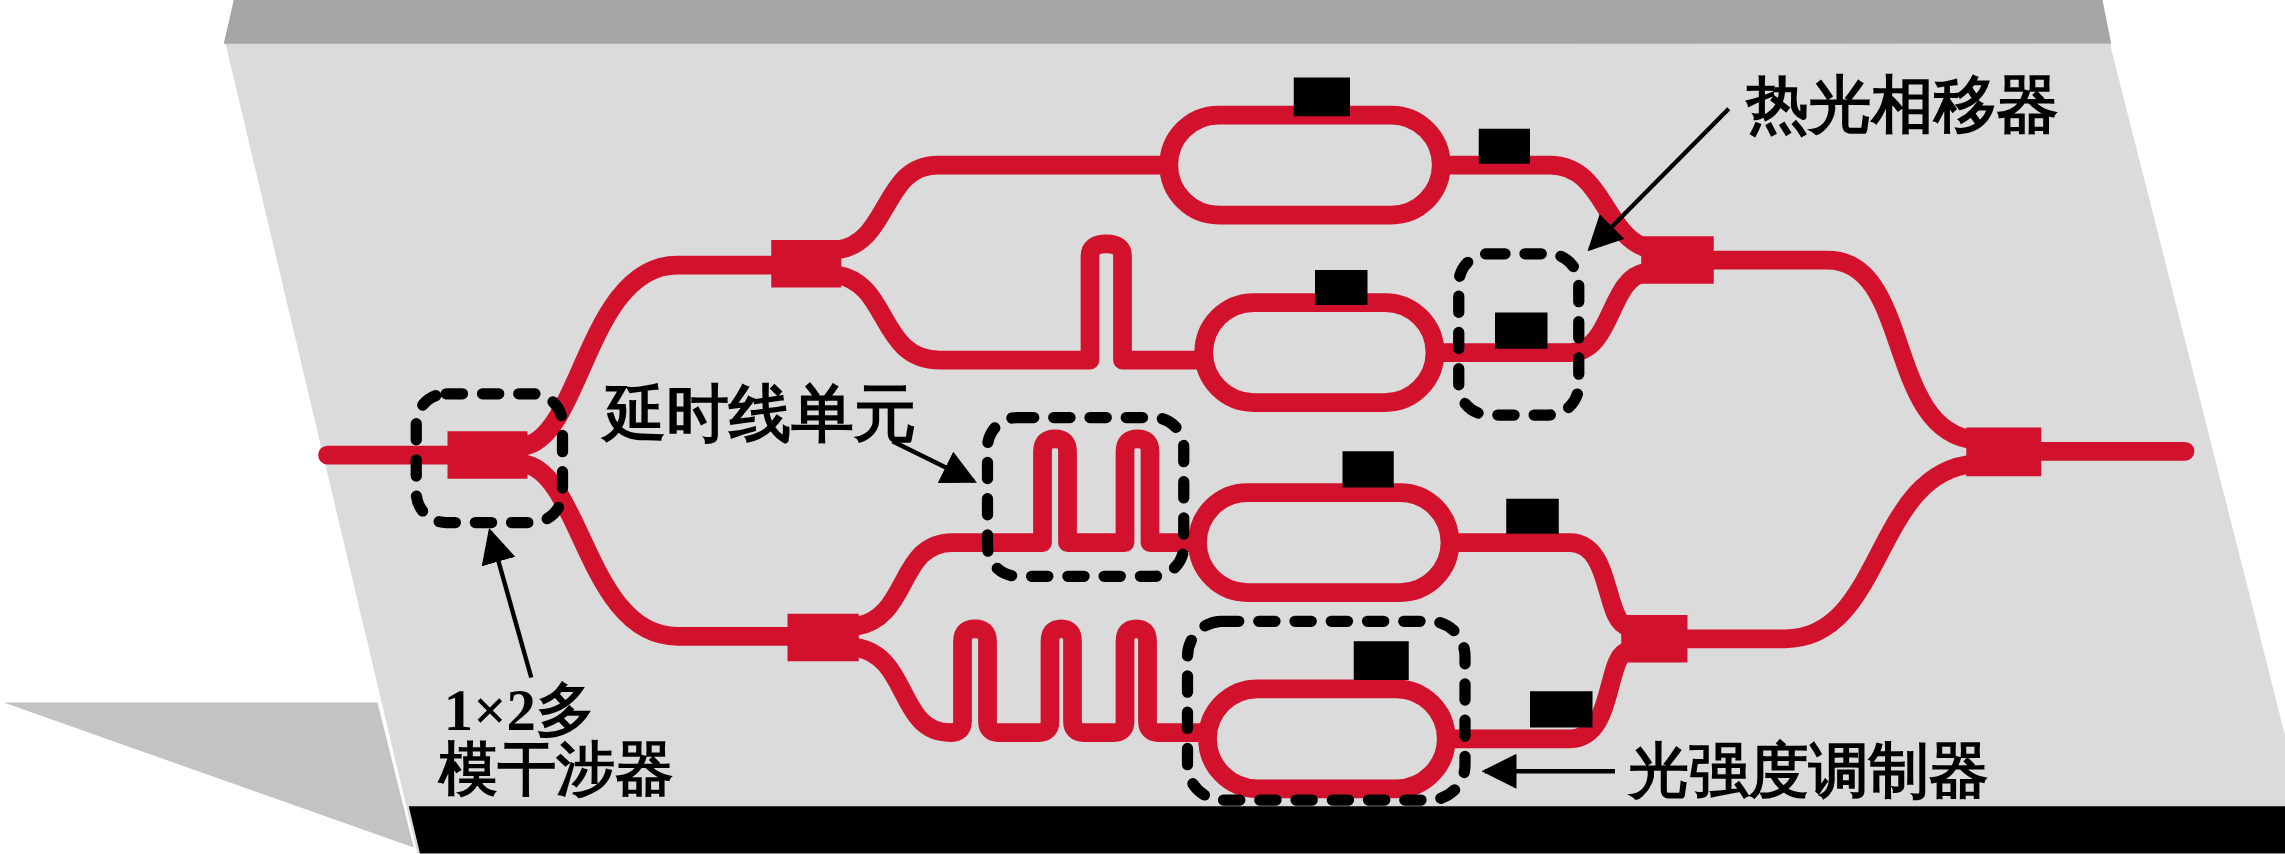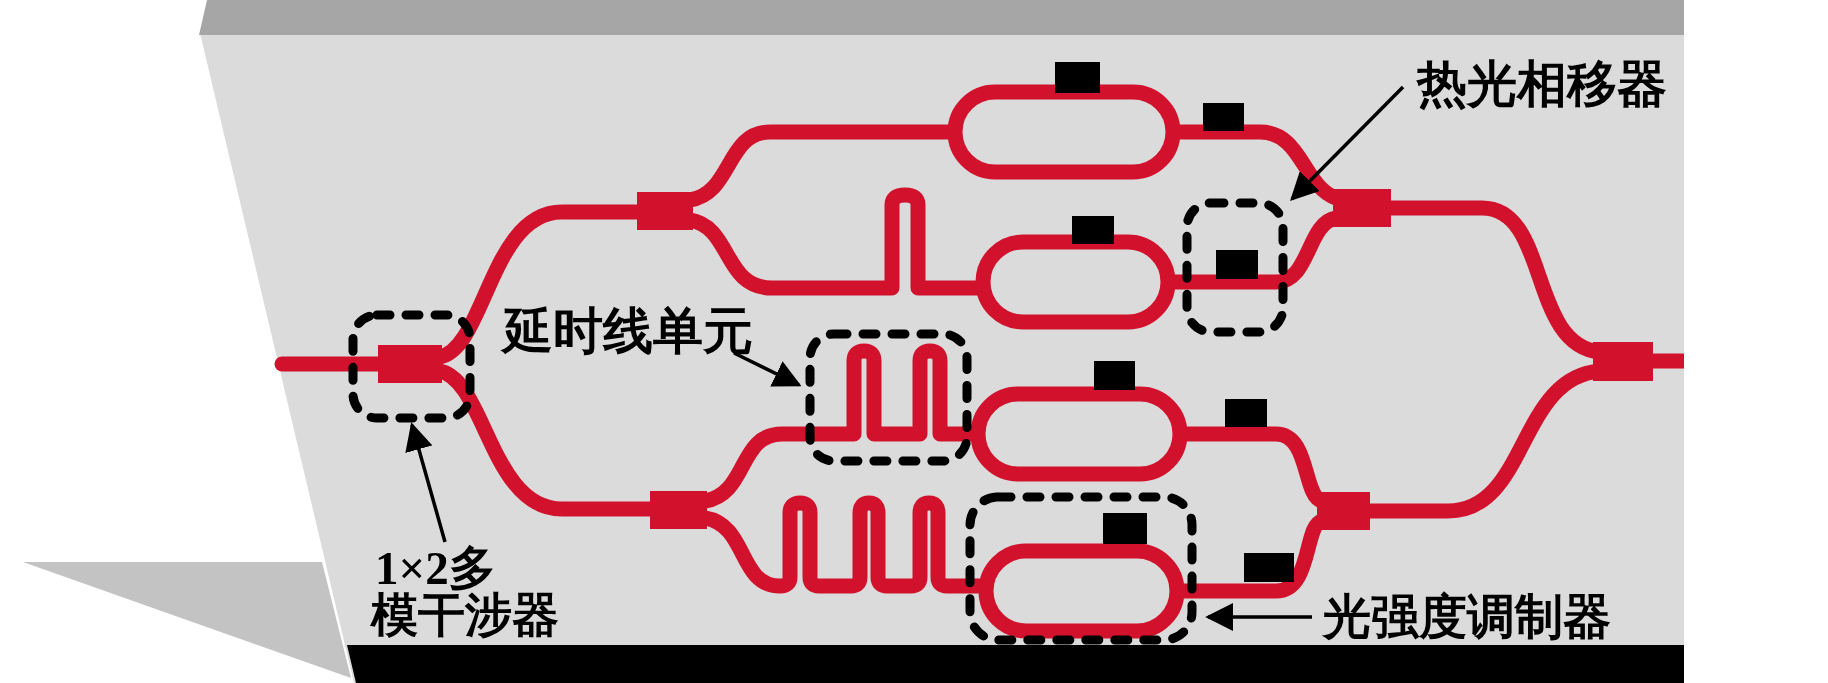--- a/index.html
+++ b/index.html
@@ -1,16 +1,16 @@
 <!DOCTYPE html>
 <html><head>
 <meta charset="utf-8">
 <style>
   html,body{margin:0;padding:0;background:#ffffff;}
-  .stage{width:1664px;height:683px;position:relative;overflow:hidden;background:#ffffff;padding-left:20px;}
+  .stage{width:1828px;height:683px;position:relative;overflow:hidden;background:#ffffff;}
   svg{display:block;}
   .wg{fill:none;stroke-width:15;stroke-linejoin:round;}
   .wg-cap{stroke-linecap:round;}
   .stadium{fill:none;stroke-width:15;}
   .dashbox{fill:none;stroke-width:9;stroke-dasharray:13 16;stroke-linecap:round;stroke-linejoin:round;}
   .arrow{fill:none;stroke-width:3.5;}
   .lbl{font-family:"Liberation Serif","DejaVu Serif",serif;font-weight:bold;}
 </style>
 </head>
 <body>

